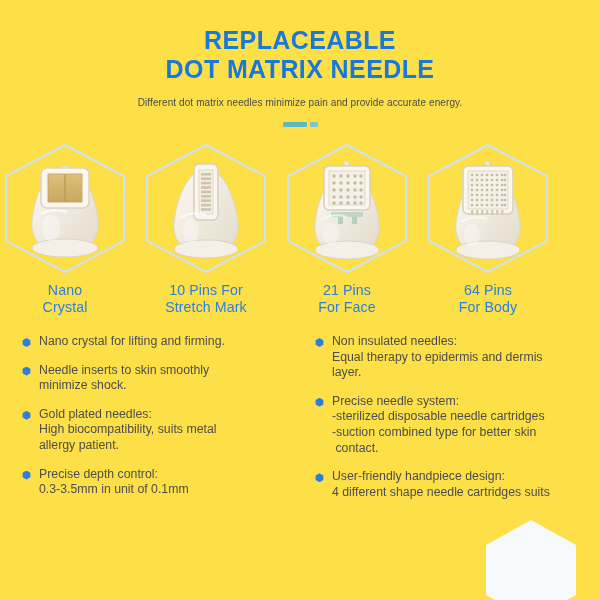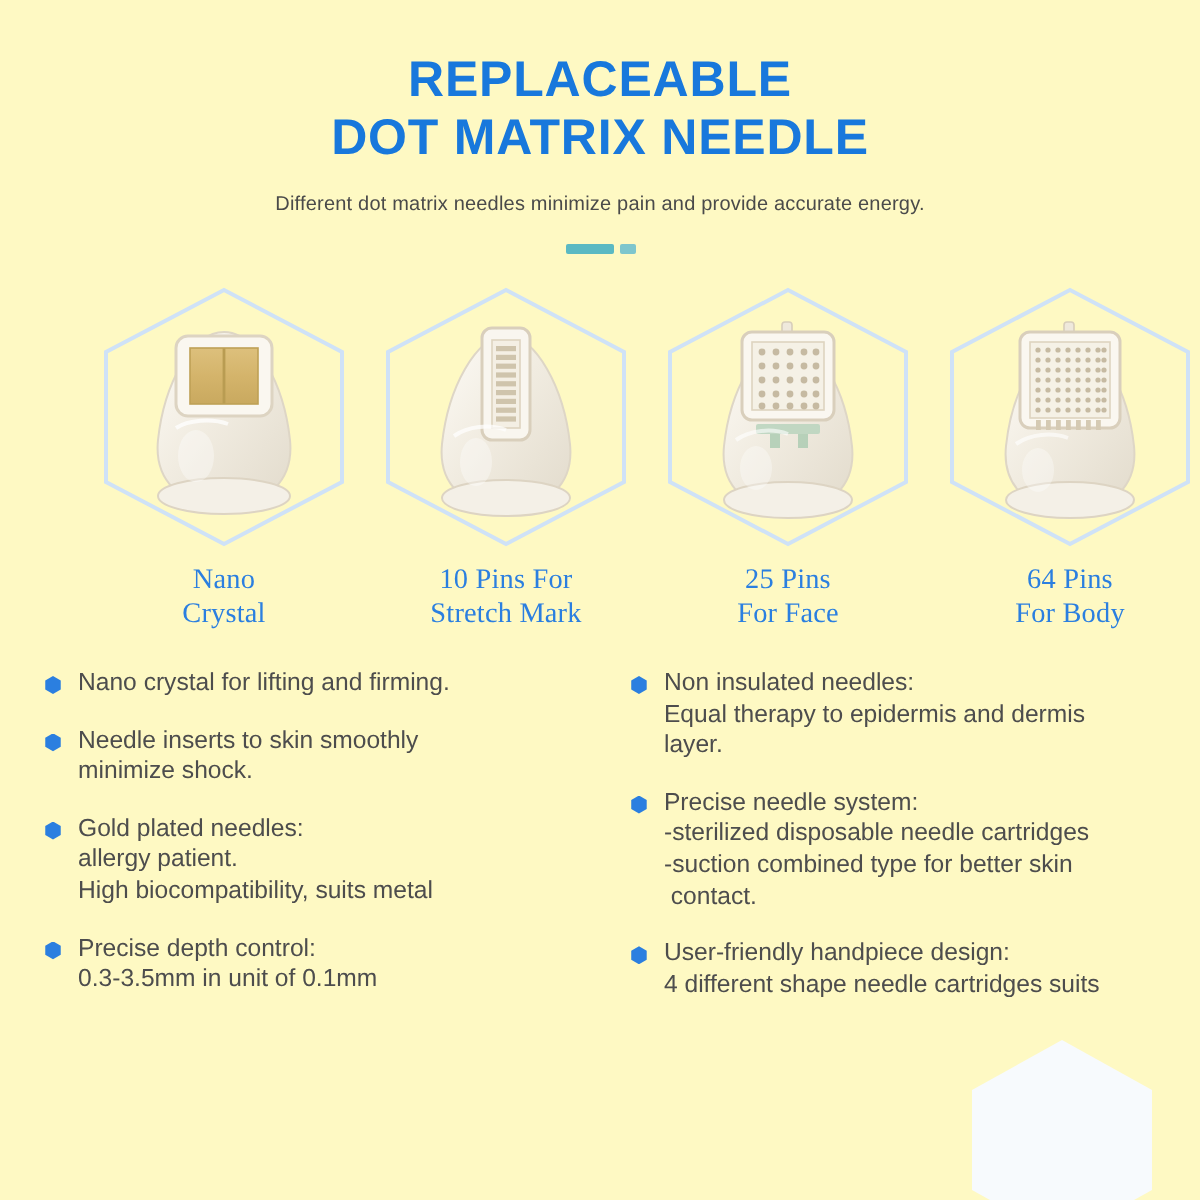--- a/index.html
+++ b/index.html
@@ -9,21 +9,21 @@
     height: 600px;
     overflow: hidden;
     background: #ffffff;
     font-family: "Liberation Sans", sans-serif;
   }
 
   #page {
     position: relative;
     width: 600px;
     height: 600px;
-    background: #fef9c3;
+    background: #fde047;
   }
 
   
   .header {
     padding-top: 26px;
     text-align: center;
   }
   .title-line {
     color: #1878dc;
     font-weight: bold;
@@ -57,24 +57,23 @@
     width: 8px;
     height: 5px;
     background: #7ec6cd;
     border-radius: 1px;
   }
 
   
   .products {
     margin-top: 14px;
     display: flex;
-    justify-content: flex-end;
+    justify-content: flex-start;
     align-items: flex-start;
     gap: 11px;
-    font-family: Liberation Serif, serif;
   }
   .product {
     width: 130px;
     text-align: center;
     position: relative;
   }
 
   .hex-wrap {
     position: relative;
     width: 130px;
@@ -303,21 +302,21 @@
 
             <rect x="30" y="54" width="32" height="5" rx="1" fill="#b9d4bd" opacity=".85"></rect>
             <rect x="37" y="59" width="5" height="7" fill="#a9cbb0" opacity=".8"></rect>
             <rect x="51" y="59" width="5" height="7" fill="#a9cbb0" opacity=".8"></rect>
             <path d="M20 62 C27 57 38 56 46 59" fill="none" stroke="#ffffff" stroke-width="2" opacity=".6"></path>
             <ellipse cx="30" cy="76" rx="8" ry="11" fill="#ffffff" opacity=".33"></ellipse>
           </svg>
         </div>
       </div>
       <div class="caption">
-        <span>25 Pins</span><br>
+        <span>21 Pins</span><br>
         <span>For Face</span>
       </div>
     </div>
 
     <div class="product">
       <div class="hex-wrap">
         <div class="hex-outline">
           <svg viewBox="0 0 130 135">
             <polygon points="65,4 124,35 124,100 65,131 6,100 6,35" fill="none" stroke="#cfe2f7" stroke-width="2"></polygon>
           </svg>
@@ -424,22 +423,22 @@
         <span class="line">Nano crystal for lifting and firming.</span>
       </div>
       <div class="feat">
         <span class="bullet"></span>
         <span class="line">Needle inserts to skin smoothly</span>
         <span class="line">minimize shock.</span>
       </div>
       <div class="feat">
         <span class="bullet"></span>
         <span class="line">Gold plated needles:</span>
+        <span class="line">High biocompatibility, suits metal</span>
         <span class="line">allergy patient.</span>
-        <span class="line">High biocompatibility, suits metal</span>
       </div>
       <div class="feat">
         <span class="bullet"></span>
         <span class="line">Precise depth control:</span>
         <span class="line">0.3-3.5mm in unit of 0.1mm</span>
       </div>
     </div>
 
     <div class="feat-col right">
       <div class="feat">

